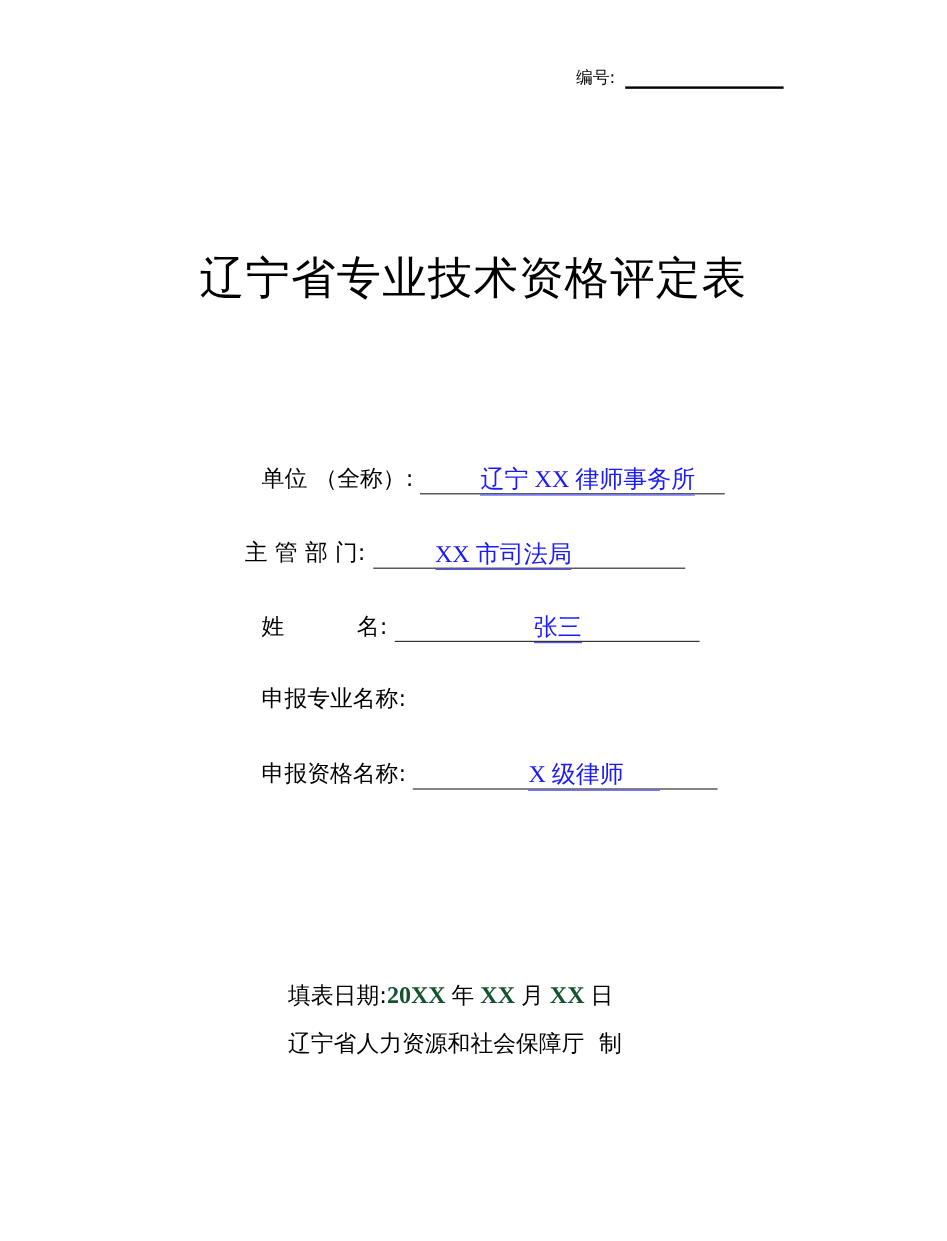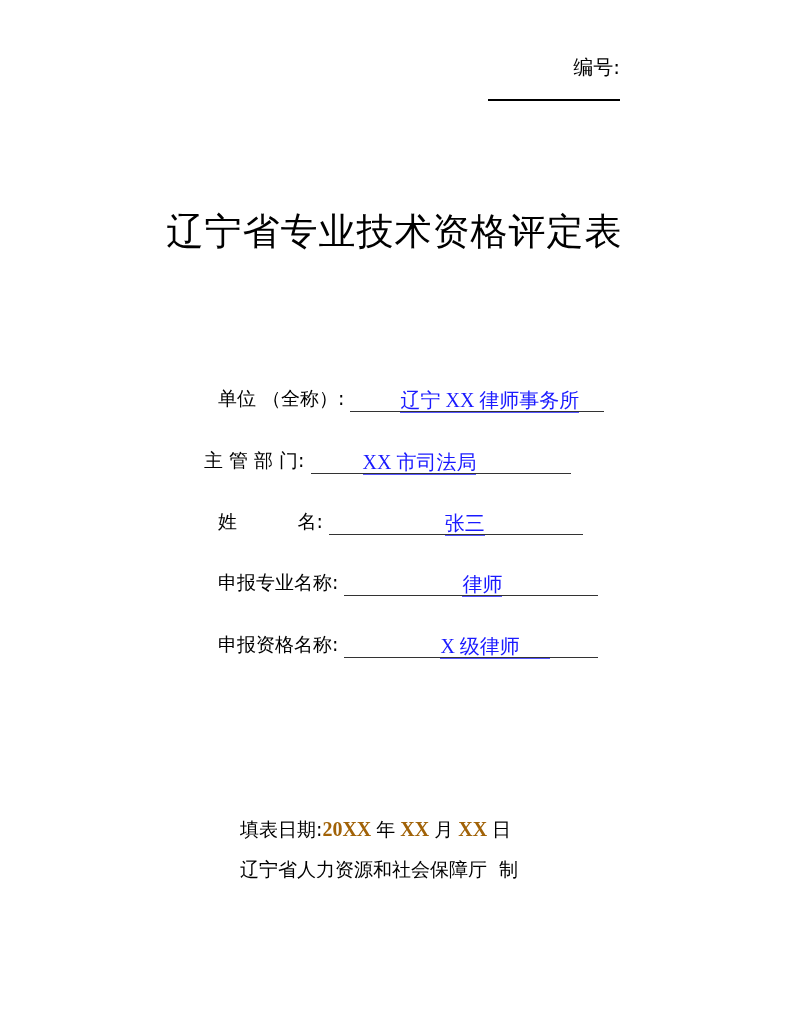--- a/index.html
+++ b/index.html
@@ -1,22 +1,22 @@
 <!DOCTYPE html>
 <html><head>
   <meta charset="utf-8">
   <style>
     html, body { margin: 0; padding: 0; background: #ffffff; }
     body {
       width: 789px; height: 1034px; position: relative; overflow: hidden;
       font-family: "DejaVu Sans", "Liberation Sans", sans-serif; color: #000;
     }
     .serial {
-      position: absolute; left: 480px; top: 54px; font-size: 20px;
-      display: flex; align-items: flex-end; flex-direction: column;
+      position: absolute; left: 480px; top: 54px; font-size: 14px;
+      display: flex; align-items: flex-end;
     }
     .serial .line {
       display: inline-block; width: 132px; border-bottom: 2px solid #000;
       height: 18px; margin-left: 8px;
     }
     .title {
       position: absolute; left: 0; top: 175px; width: 789px; text-align: center;
       font-size: 37px; letter-spacing: 1px; font-weight: normal; margin-top: 32px;
     }
     .field {
@@ -32,21 +32,21 @@
     }
     .field .value {
       position: absolute; bottom: -1.5px; white-space: nowrap;
       border-bottom: 1.5px solid #5555ff;
     }
     .date-line {
       position: absolute; left: 240px; top: 817px; font-size: 19px;
       display: flex; align-items: baseline;
     }
     .date-line .blue {
-      color: #a16207; font-weight: bold;
+      color: #14532d; font-weight: bold;
       font-family: "Liberation Serif", "DejaVu Serif", serif; font-size: 20px;
     }
     .issuer {
       position: absolute; left: 240px; top: 857px; font-size: 19px; white-space: pre;
     }
   </style>
 </head>
 <body>
 
 <div class="serial">
@@ -72,23 +72,20 @@
 
 <div class="field" style="top:508px;">
   <span class="label">姓          名:</span>
   <span class="value-wrap" style="width:254px; margin-left:6px;">
     <span class="value" style="left:116px;">张三</span>
   </span>
 </div>
 
 <div class="field" style="top:569px;align-items:center;">
   <span class="label">申报专业名称:</span>
-  <span class="value-wrap" style="width:254px; margin-left:6px;">
-    <span class="value" style="left:118px;">律师</span>
-  </span>
 </div>
 
 <div class="field" style="top:631px;">
   <span class="label">申报资格名称:</span>
   <span class="value-wrap" style="width:254px; margin-left:6px;">
     <span class="value" style="left:96px; padding-right:30px;">X 级律师</span>
   </span>
 </div>
 
 <div class="date-line">

